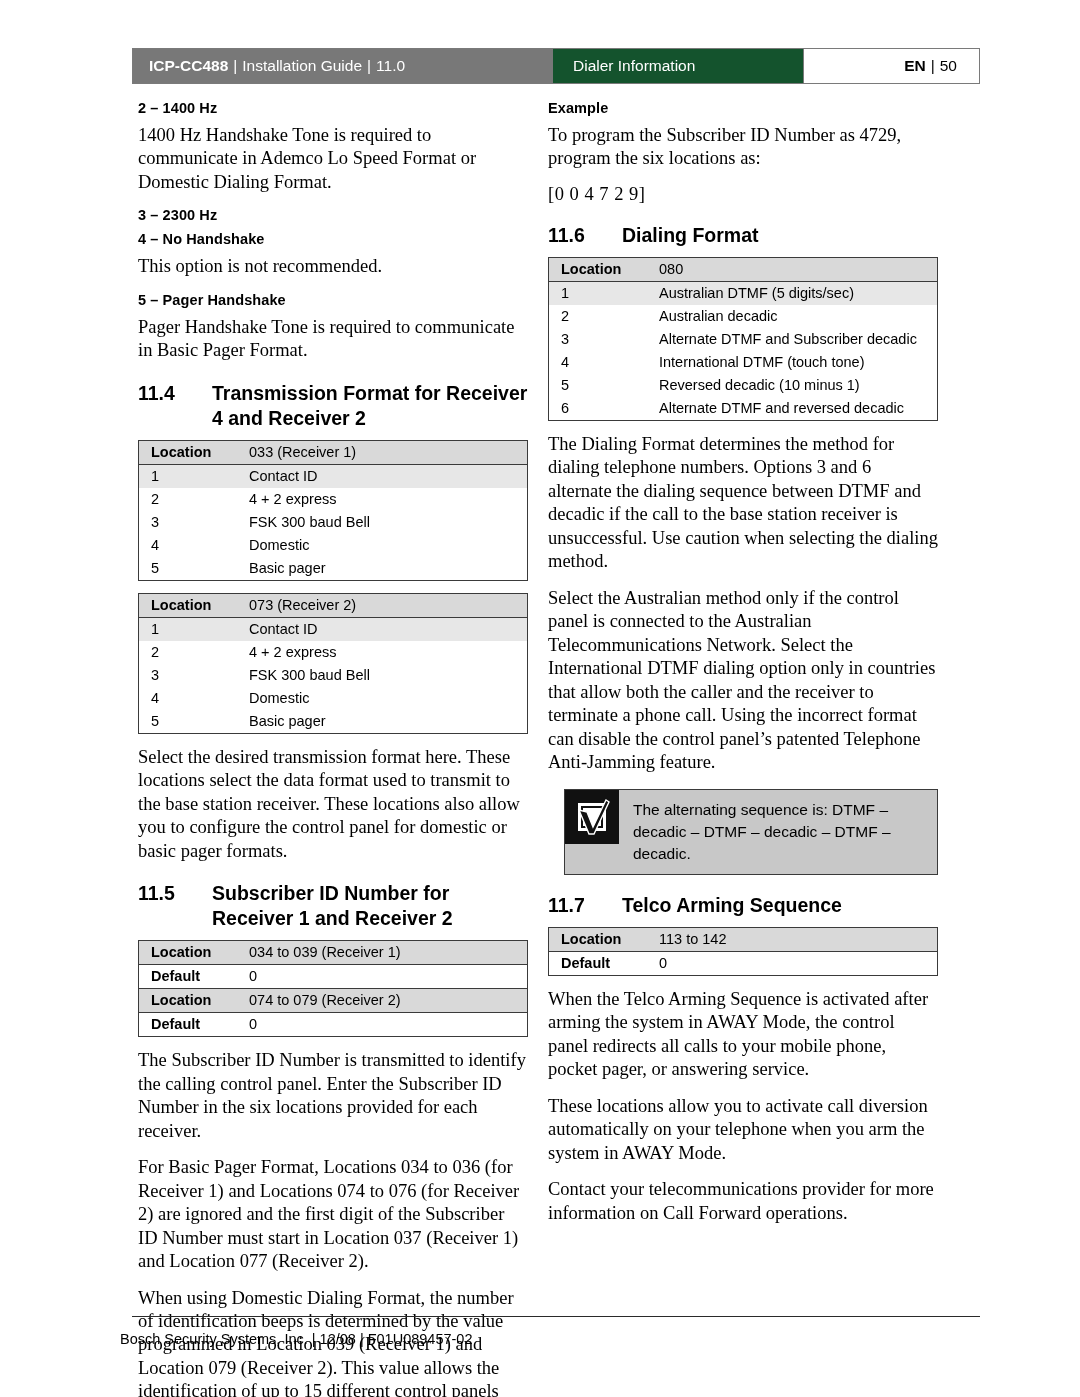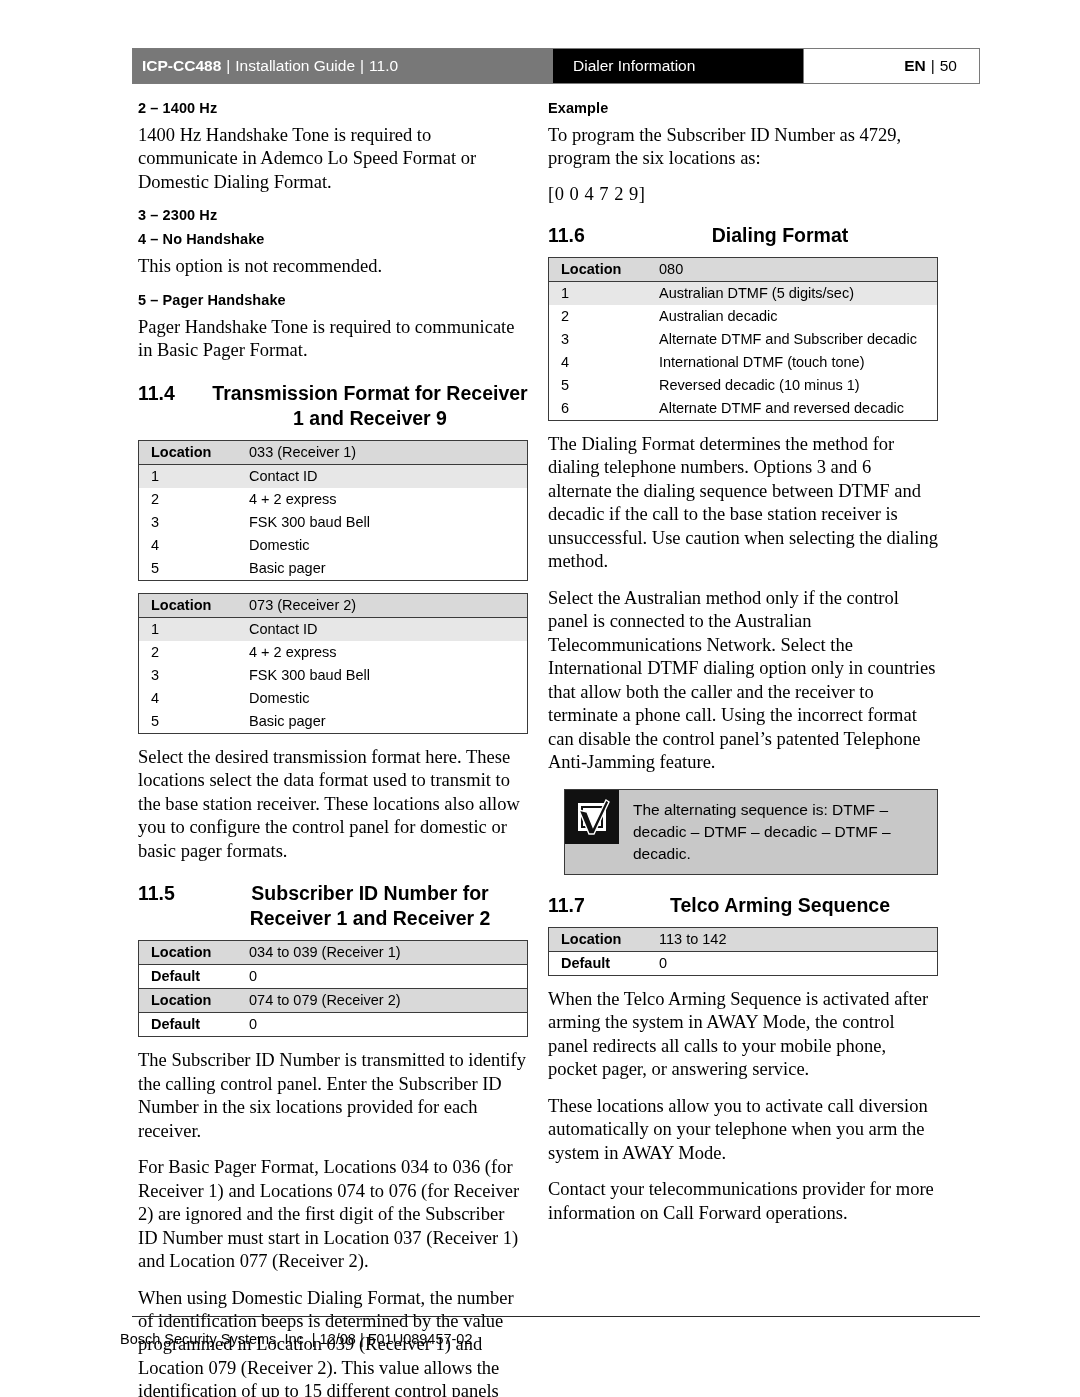--- a/index.html
+++ b/index.html
@@ -34,30 +34,30 @@
     align-items: stretch;
     border: 1px solid #7a7a7a;
     box-sizing: border-box;
   }
   .header-left {
     background: #787878;
     color: #ffffff;
     display: flex;
     align-items: center;
     flex: 0 0 420px;
-    padding-left: 9px;
+    padding-left: 16px;
     box-sizing: border-box;
     font-family: "Liberation Sans", sans-serif;
     font-size: 15.5px;
     white-space: nowrap;
   }
   .header-left .doc-id { font-weight: bold; }
   .header-left .sep { padding: 0 5px; font-weight: normal; }
   .header-mid {
-    background: #000000;
+    background: #14532d;
     color: #ffffff;
     flex: 1 1 auto;
     display: flex;
     align-items: center;
     justify-content: flex-start;
     padding-left: 20px;
     box-sizing: border-box;
     font-family: "Liberation Sans", sans-serif;
     font-size: 15.5px;
   }
@@ -108,21 +108,20 @@
     line-height: 1.28;
     margin: 18px 0 9px 0;
     display: flex;
     align-items: flex-start;
   }
   .section-head .num {
     flex: 0 0 74px;
   }
   .section-head .ttl {
     flex: 1 1 auto;
-    text-align: center;
   }
   .example-code {
     font-family: "Liberation Serif", serif;
     font-size: 18.5px;
     margin: 0 0 10px 0;
     letter-spacing: 0.5px;
   }
 
   
   .tbl {
@@ -237,21 +236,21 @@
     <div class="subhead">3 – 2300 Hz</div>
 
     <div class="subhead">4 – No Handshake</div>
     <p class="body">This option is not recommended.</p>
 
     <div class="subhead">5 – Pager Handshake</div>
     <p class="body">Pager Handshake Tone is required to communicate in Basic Pager Format.</p>
 
     <div class="section-head">
       <span class="num">11.4</span>
-      <span class="ttl">Transmission Format for Receiver 1 and Receiver 9</span>
+      <span class="ttl">Transmission Format for Receiver 4 and Receiver 2</span>
     </div>
 
     <table class="tbl">
       <tbody>
         <tr class="hdr">
           <td class="c-key">Location</td>
           <td class="c-val">033 (Receiver 1)</td>
         </tr>
         <tr class="shade">
           <td class="c-idx">1</td>

